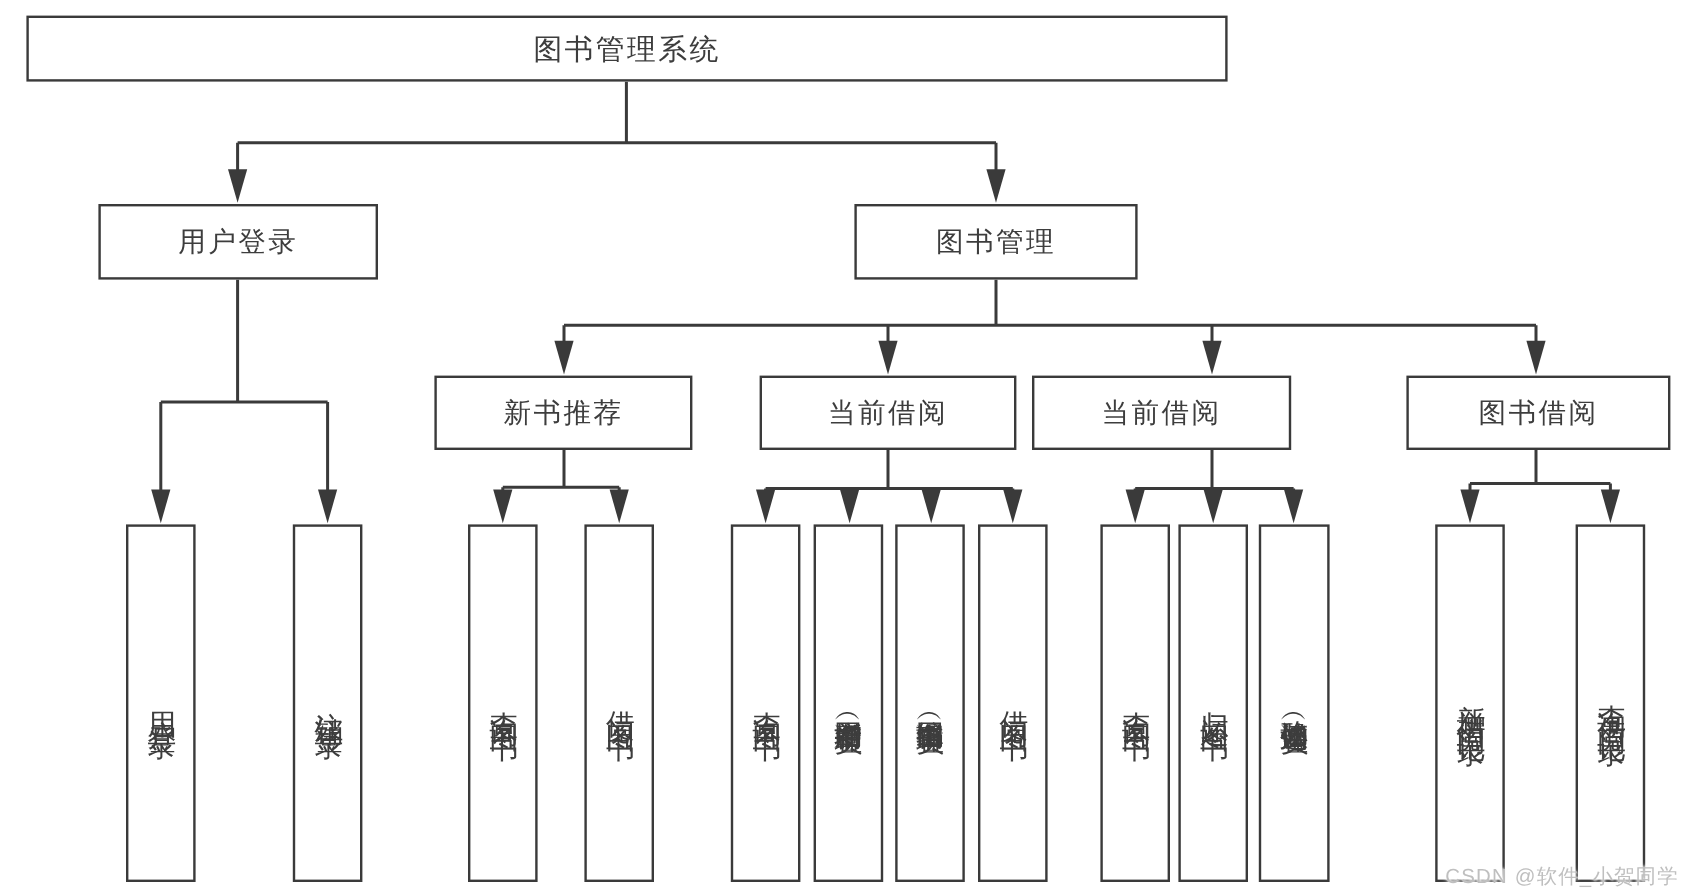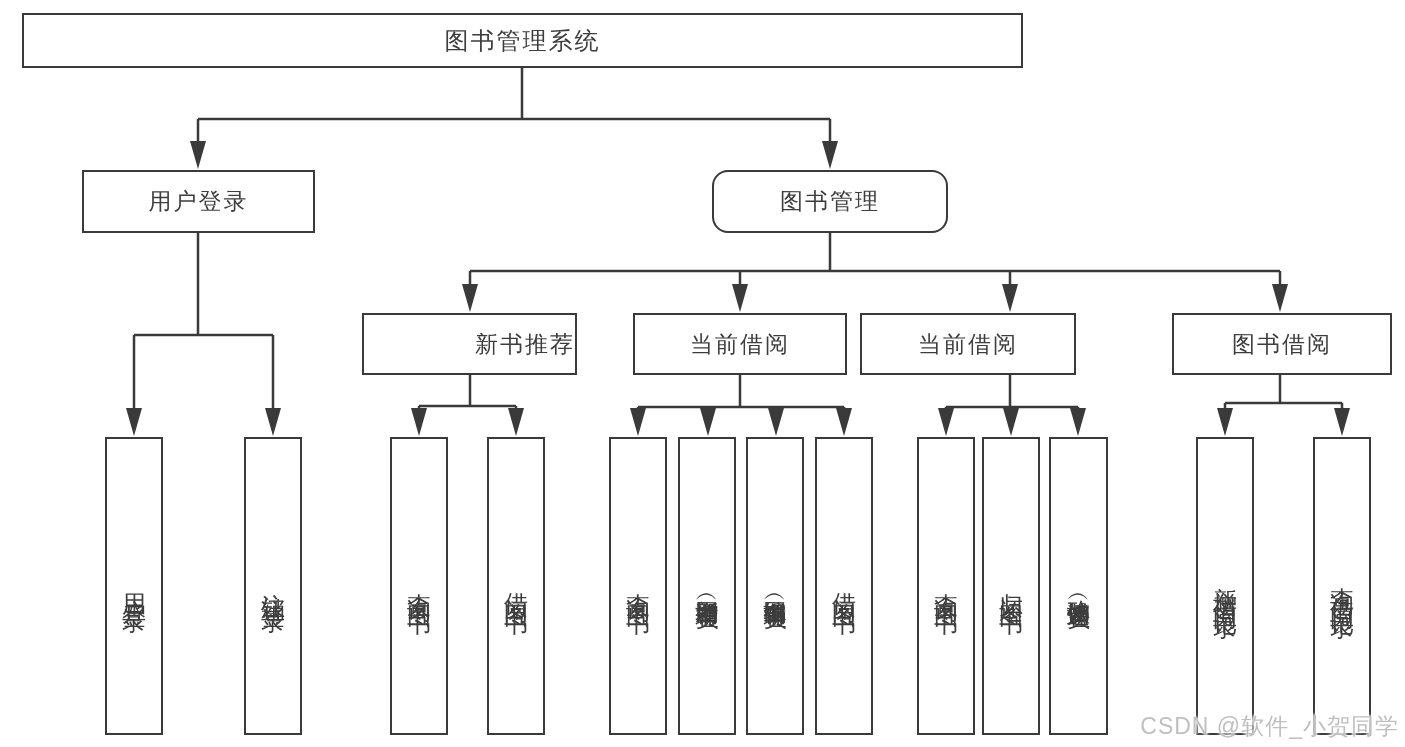--- a/index.html
+++ b/index.html
@@ -58,21 +58,21 @@
   }
   .node.vnode.tight span {
     letter-spacing: 1px;
     font-size: 23px;
   }
   .watermark {
     position: absolute;
     right: 6px;
     bottom: 5px;
     z-index: 3;
-    font-size: 23px;
+    font-size: 17px;
     color: #bfbfbf;
     letter-spacing: 1px;
     text-shadow: -1px -1px 2px rgba(255,255,255,0.95), 1px 1px 2px rgba(255,255,255,0.95), 0 0 5px rgba(255,255,255,0.9);
     white-space: nowrap;
   }
 </style>
 </head>
 <body>
 
 <div class="diagram">
@@ -108,25 +108,25 @@
     </g>
   </svg>
 
   <div class="node root" style="left:22px; top:13px; width:1001px; height:55px;">
     <span>图书管理系统</span>
   </div>
 
   <div class="node hnode" style="left:82px; top:170px; width:233px; height:63px;">
     <span>用户登录</span>
   </div>
-  <div class="node hnode" style="left:712px; top:170px; width:236px; height:63px;border-radius:16px;">
+  <div class="node hnode" style="left:712px; top:170px; width:236px; height:63px;">
     <span>图书管理</span>
   </div>
 
-  <div class="node hnode" style="left:362px; top:313px; width:215px; height:62px;justify-content:flex-end;">
+  <div class="node hnode" style="left:362px; top:313px; width:215px; height:62px;">
     <span>新书推荐</span>
   </div>
   <div class="node hnode" style="left:633px; top:313px; width:214px; height:62px;">
     <span>当前借阅</span>
   </div>
   <div class="node hnode" style="left:860px; top:313px; width:216px; height:62px;">
     <span>当前借阅</span>
   </div>
   <div class="node hnode" style="left:1172px; top:313px; width:220px; height:62px;">
     <span>图书借阅</span>

